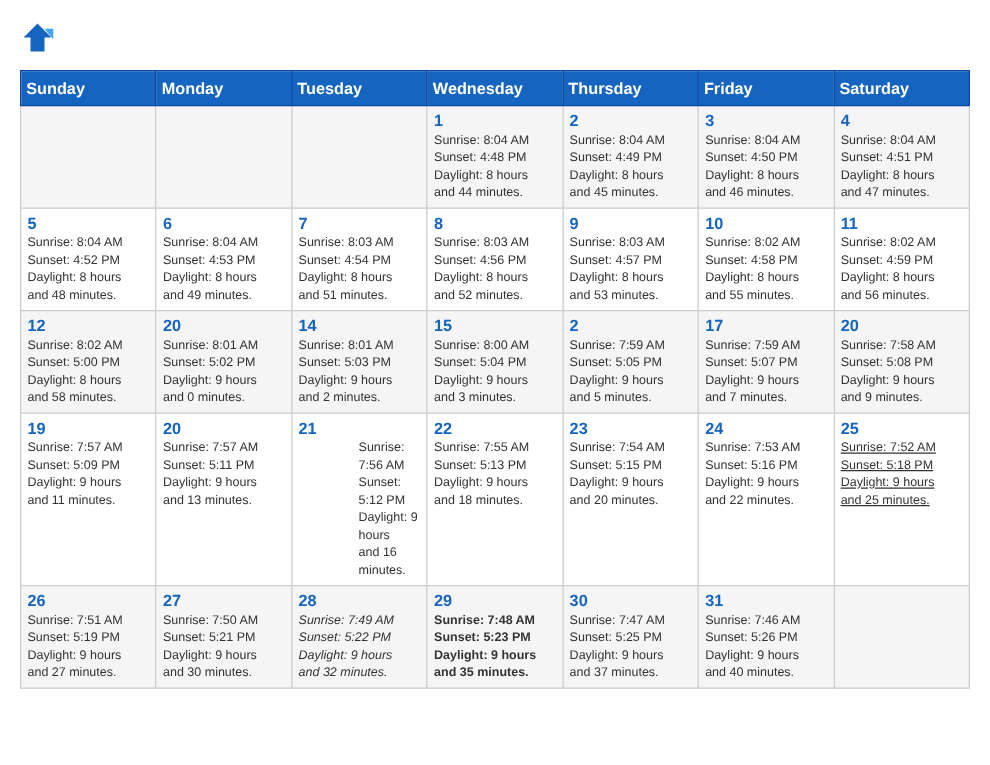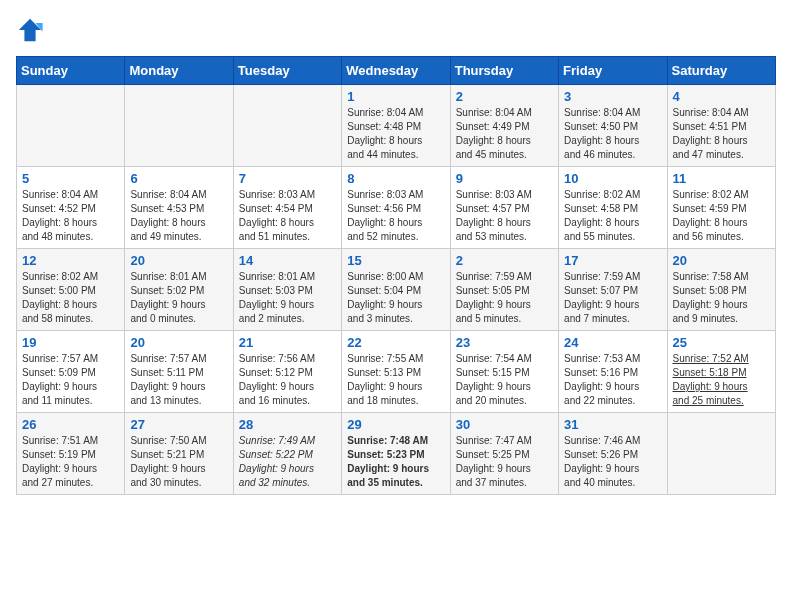--- a/index.html
+++ b/index.html
@@ -264,21 +264,21 @@
         </td>
         <td>
           <span class="day-number">20</span>
           <div class="day-info" style="white-space: pre-line;">Sunrise: 7:57 AM
 Sunset: 5:11 PM
 Daylight: 9 hours
 and 13 minutes.</div>
         </td>
         <td>
           <span class="day-number">21</span>
-          <div class="day-info" style="white-space: pre-line;">Sunrise: 7:56 AM
+          <div class="day-info" style="white-space: pre-line; margin-left: 48px;">Sunrise: 7:56 AM
 Sunset: 5:12 PM
 Daylight: 9 hours
 and 16 minutes.</div>
         </td>
         <td>
           <span class="day-number">22</span>
           <div class="day-info" style="white-space: pre-line;">Sunrise: 7:55 AM
 Sunset: 5:13 PM
 Daylight: 9 hours
 and 18 minutes.</div>

